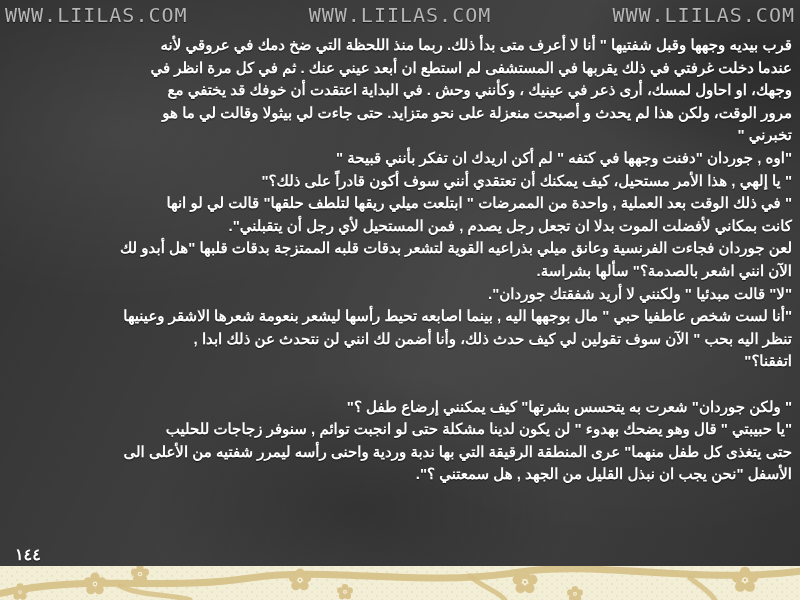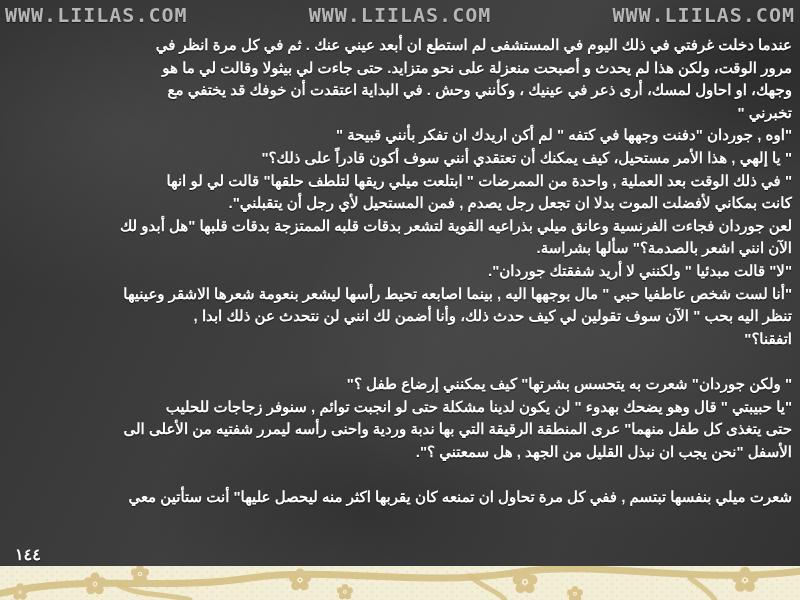--- a/index.html
+++ b/index.html
@@ -15,21 +15,21 @@
       radial-gradient(ellipse 300px 200px at 45% 85%, rgba(0,0,0,0.25), rgba(0,0,0,0) 70%),
       radial-gradient(ellipse 260px 160px at 95% 10%, rgba(0,0,0,0.28), rgba(0,0,0,0) 75%),
       linear-gradient(115deg, rgba(0,0,0,0.18) 0%, rgba(0,0,0,0) 30%, rgba(255,255,255,0.04) 55%, rgba(0,0,0,0.16) 100%);
   }
   .watermark-row{
     display:flex;justify-content:space-between;
     padding:3px 5px 0 5px;
   }
   .watermark{
     font-family:"DejaVu Sans Mono",monospace;
-    font-weight:bold;
+    font-weight:normal;
     font-size:20px;
     letter-spacing:1px;
     color:#b6b6b6;
     text-shadow:0 1px 1px rgba(0,0,0,0.6);
     white-space:nowrap;
   }
   .text-block{
     direction:rtl;
     padding:7px 8px 0 8px;
     color:#ffffff;
@@ -63,41 +63,41 @@
 
 <div class="page">
 
   <div class="watermark-row">
     <span class="watermark">WWW.LIILAS.COM</span>
     <span class="watermark">WWW.LIILAS.COM</span>
     <span class="watermark">WWW.LIILAS.COM</span>
   </div>
 
   <div class="text-block">
-      <div class="line">عندما دخلت غرفتي في ذلك اليوم في المستشفى لم استطع ان أبعد عيني عنك . ثم في كل مرة انظر في</div>
+      <div class="line">قرب بيديه وجهها وقبل شفتيها " أنا لا أعرف متى بدأ ذلك. ربما منذ اللحظة التي ضخ دمك في عروقي لأنه</div>
+      <div class="line">عندما دخلت غرفتي في ذلك يقربها في المستشفى لم استطع ان أبعد عيني عنك . ثم في كل مرة انظر في</div>
+      <div class="line">وجهك، او احاول لمسك، أرى ذعر في عينيك ، وكأنني وحش . في البداية اعتقدت أن خوفك قد يختفي مع</div>
       <div class="line">مرور الوقت، ولكن هذا لم يحدث و أصبحت منعزلة على نحو متزايد. حتى جاءت لي بيثولا وقالت لي ما هو</div>
-      <div class="line">وجهك، او احاول لمسك، أرى ذعر في عينيك ، وكأنني وحش . في البداية اعتقدت أن خوفك قد يختفي مع</div>
       <div class="line">تخبرني "</div>
       <div class="line">"اوه , جوردان "دفنت وجهها في كتفه " لم أكن اريدك ان تفكر بأنني قبيحة "</div>
       <div class="line">" يا إلهي , هذا الأمر مستحيل، كيف يمكنك أن تعتقدي أنني سوف أكون قادراً على ذلك؟"</div>
       <div class="line">" في ذلك الوقت بعد العملية , واحدة من الممرضات " ابتلعت ميلي ريقها لتلطف حلقها" قالت لي لو انها</div>
       <div class="line">كانت بمكاني لأفضلت الموت بدلا ان تجعل رجل يصدم , فمن المستحيل لأي رجل أن يتقبلني".</div>
       <div class="line">لعن جوردان فجاءت الفرنسية وعانق ميلي بذراعيه القوية لتشعر بدقات قلبه الممتزجة بدقات قلبها "هل أبدو لك</div>
       <div class="line">الآن انني اشعر بالصدمة؟" سألها بشراسة.</div>
       <div class="line">"لا" قالت مبدئيا " ولكنني لا أريد شفقتك جوردان".</div>
       <div class="line">"أنا لست شخص عاطفيا حبي " مال بوجهها اليه , بينما اصابعه تحيط رأسها ليشعر بنعومة شعرها الاشقر وعينيها</div>
       <div class="line">تنظر اليه بحب " الآن سوف تقولين لي كيف حدث ذلك، وأنا أضمن لك انني لن نتحدث عن ذلك ابدا ,</div>
       <div class="line">اتفقنا؟"</div>
       <div class="line"></div>
       <div class="line">" ولكن جوردان" شعرت به يتحسس بشرتها" كيف يمكنني إرضاع طفل ؟"</div>
       <div class="line">"يا حبيبتي " قال وهو يضحك بهدوء " لن يكون لدينا مشكلة حتى لو انجبت توائم , سنوفر زجاجات للحليب</div>
       <div class="line">حتى يتغذى كل طفل منهما" عرى المنطقة الرقيقة التي بها ندبة وردية واحنى رأسه ليمرر شفتيه من الأعلى الى</div>
       <div class="line">الأسفل "نحن يجب ان نبذل القليل من الجهد , هل سمعتني ؟".</div>
       <div class="line"></div>
-      <div class="line">شعرت ميلي بنفسها تبتسم , ففي كل مرة تحاول ان تمنعه كان يقربها اكثر منه ليحصل عليها" أنت ستأتين معي</div>
     </div>
 
   <div class="page-number">١٤٤</div>
 
   <div class="footer-strip">
     <svg width="800" height="34" viewBox="0 0 800 34" xmlns="http://www.w3.org/2000/svg">
       <defs>
         <pattern id="dots" width="10" height="8" patternUnits="userSpaceOnUse">
           <circle cx="2" cy="2" r="1.1" fill="#e7e0c1"></circle>
           <circle cx="7" cy="6" r="1.1" fill="#e7e0c1"></circle>

